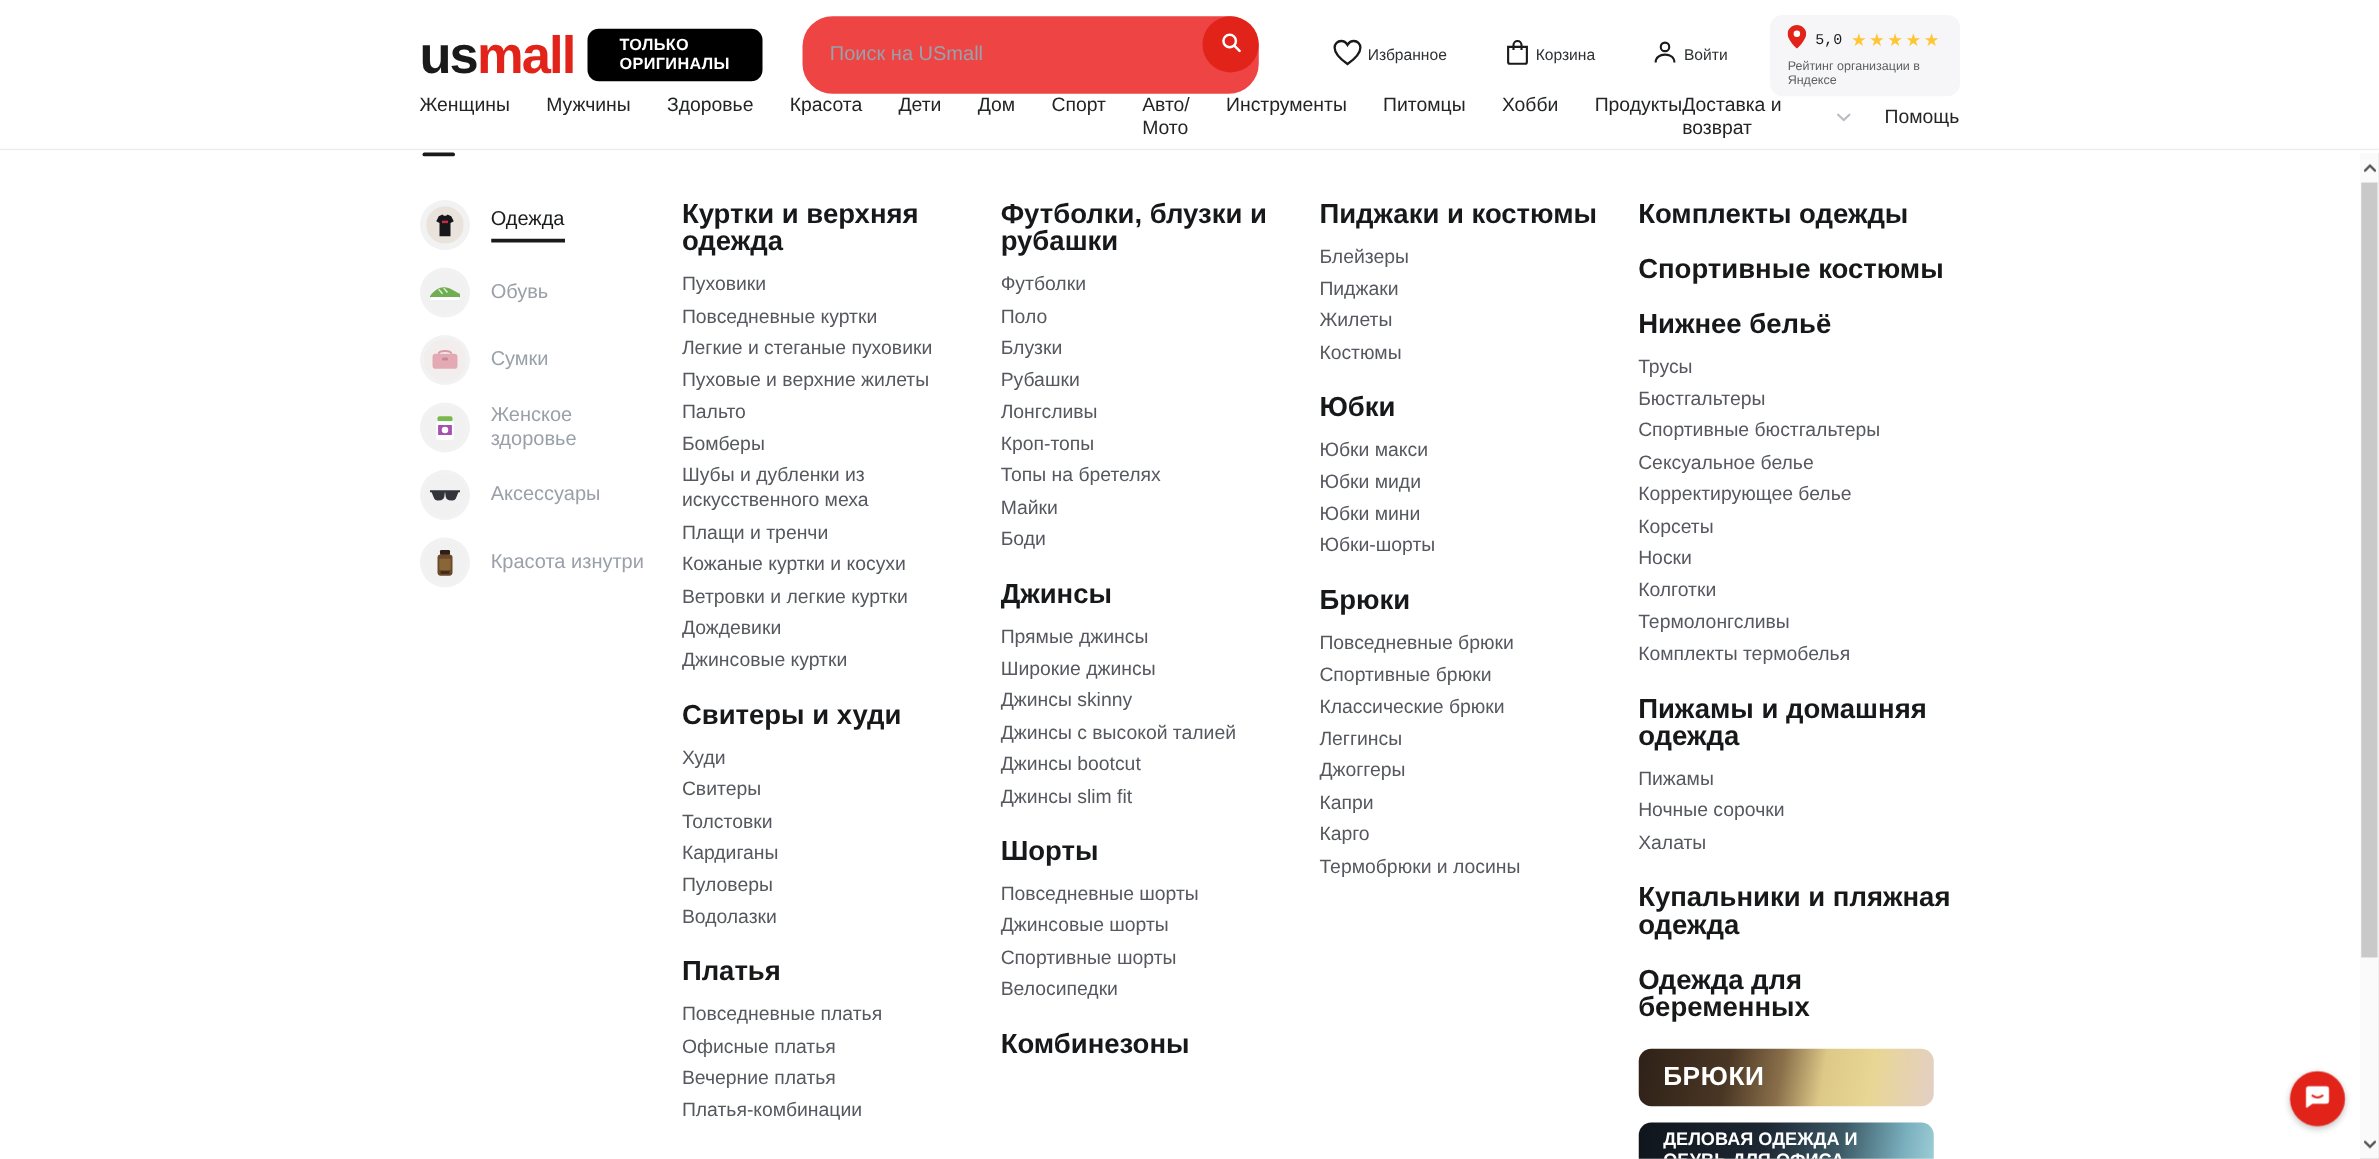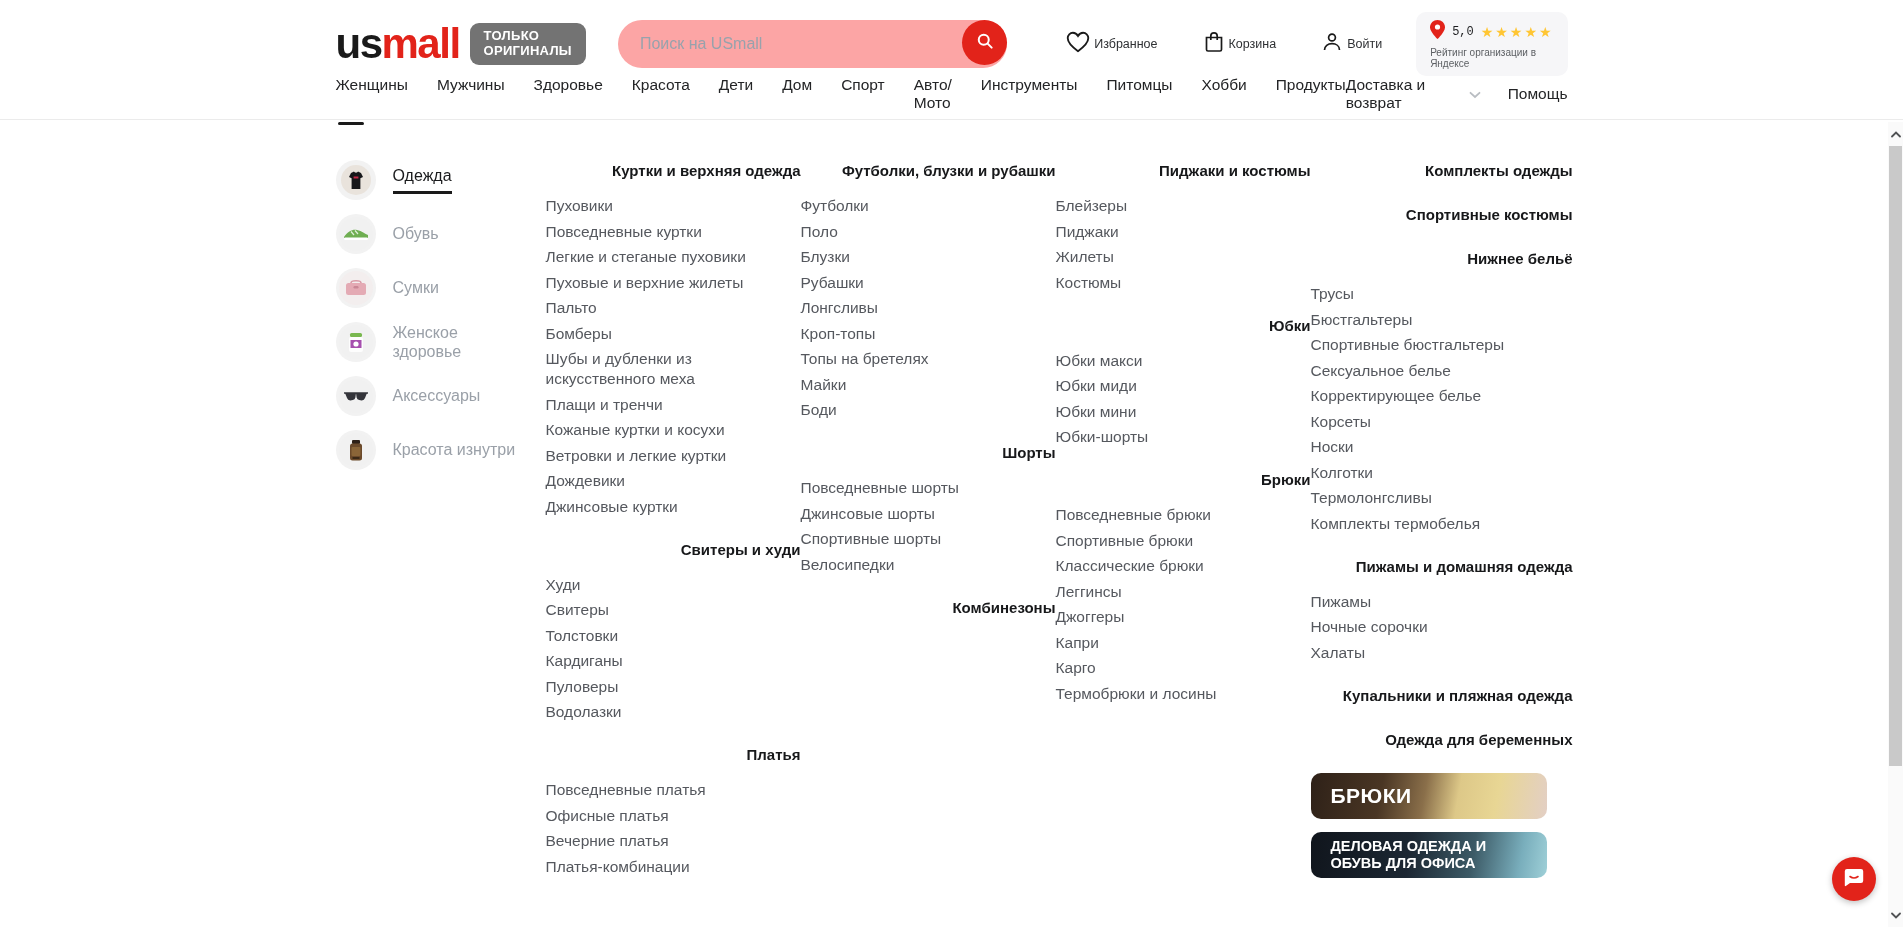--- a/index.html
+++ b/index.html
@@ -5,25 +5,25 @@
   * { margin:0; padding:0; box-sizing:border-box; }
   html,body { width:1903px; height:927px; overflow:hidden; background:#fff;
               font-family:"Liberation Sans", sans-serif; color:#1c1d1f; }
   .container { width:1232px; margin:0 auto; }
 
   
   .header-top { display:flex; align-items:center; padding-top:16px; height:72px; }
   .logo { display:flex; align-items:center; cursor:pointer; }
   .logo-text { font-size:42px; font-weight:700; letter-spacing:-1.5px; color:#1a1a1a; line-height:1; }
   .logo-text .red { color:#e2231a; }
-  .logo-badge { margin-left:10px; background:#737373; color:#fff; font-weight:700;
-    font-size:13px; line-height:1.15; padding:6px 14px; border-radius:9px 9px 9px 9px;
+  .logo-badge { margin-left:10px; background:#000000; color:#fff; font-weight:700;
+    font-size:13px; line-height:1.15; padding:6px 26px; border-radius:9px 9px 9px 9px;
     text-transform:uppercase; letter-spacing:.3px; }
   .search-wrap { position:relative; width:487px; margin-left:32px; }
-  .search-input { width:100%; height:48px; border:none; outline:none; background:#fca5a5;
+  .search-input { width:100%; height:62px; border:none; outline:none; background:#ef4444;
     border-radius:24px; padding:0 56px 0 22px; font-size:16px; color:#333;
     font-family:"Liberation Sans", sans-serif; }
   .search-input::placeholder { color:#98a2ac; }
   .search-btn { position:absolute; right:0px; top:0px; width:45px; height:45px; border:none;
     border-radius:50%; background:#e2231a; display:flex; align-items:center; justify-content:center;
     cursor:pointer; }
   .header-actions { display:flex; margin-left:58px; gap:44px; }
   .header-action { display:flex; flex-direction:row; align-items:center; gap:3px; cursor:pointer; }
   .header-action .lbl { font-size:12.5px; color:#2e3033; }
   .rating-widget { margin-left:34px; background:#f6f6f8; border-radius:10px; padding:8px 14px 7px;
@@ -52,21 +52,21 @@
     display:flex; align-items:center; justify-content:center; overflow:hidden; }
   .side-label { font-size:16px; color:#9aa0a8; line-height:1.2; max-width:130px; }
   .side-item.active .side-label { color:#1a1b1d; }
   .side-item.active .side-label span { display:inline-block; border-bottom:3px solid #1a1a1a;
     padding-bottom:5px; }
 
   .menu-col { width:255px; flex:none; }
   .menu-col.last { width:262px; }
   .menu-section { margin:0; }
   .menu-section + .menu-section { margin-top:22px; }
-  .menu-heading { font-size:15px; font-weight:700; color:#17181a; line-height:22px; cursor:pointer;text-align:right; }
+  .menu-heading { font-size:22px; font-weight:700; color:#17181a; line-height:22px; cursor:pointer; }
   .menu-list { list-style:none; margin-top:14px; }
   .menu-list li { font-size:15.5px; color:#55585e; line-height:20px; margin-bottom:5.5px;
     cursor:pointer; max-width:235px; }
   .menu-list:empty { display:none; margin:0; }
 
   .banner { width:236px; height:46px; border-radius:10px; margin-top:22px; display:flex;
     align-items:center; padding-left:20px; cursor:pointer; overflow:hidden; }
   .banner-0 { background:linear-gradient(100deg,#2e2118 0%,#4a3624 30%,#8a6f4a 48%,#ddc888 62%,#e8d694 78%,#e3cfc5 100%); }
   .banner-0 .banner-label { font-size:21px; letter-spacing:.5px; }
   .banner-1 { background:linear-gradient(100deg,#10151c 0%,#1c2733 42%,#3c5a66 68%,#79aebc 88%,#9fd0d8 100%); margin-top:13px; height:46px; }
@@ -311,20 +311,31 @@
             <li>Блузки</li>
             <li>Рубашки</li>
             <li>Лонгсливы</li>
             <li>Кроп-топы</li>
             <li>Топы на бретелях</li>
             <li>Майки</li>
             <li>Боди</li>
           </ul>
   </div>
         <div class="menu-section">
+    <div class="menu-heading">Джинсы</div>
+    <ul class="menu-list">
+            <li>Прямые джинсы</li>
+            <li>Широкие джинсы</li>
+            <li>Джинсы skinny</li>
+            <li>Джинсы с высокой талией</li>
+            <li>Джинсы bootcut</li>
+            <li>Джинсы slim fit</li>
+          </ul>
+  </div>
+        <div class="menu-section">
     <div class="menu-heading">Шорты</div>
     <ul class="menu-list">
             <li>Повседневные шорты</li>
             <li>Джинсовые шорты</li>
             <li>Спортивные шорты</li>
             <li>Велосипедки</li>
           </ul>
   </div>
         <div class="menu-section">
     <div class="menu-heading">Комбинезоны</div>

